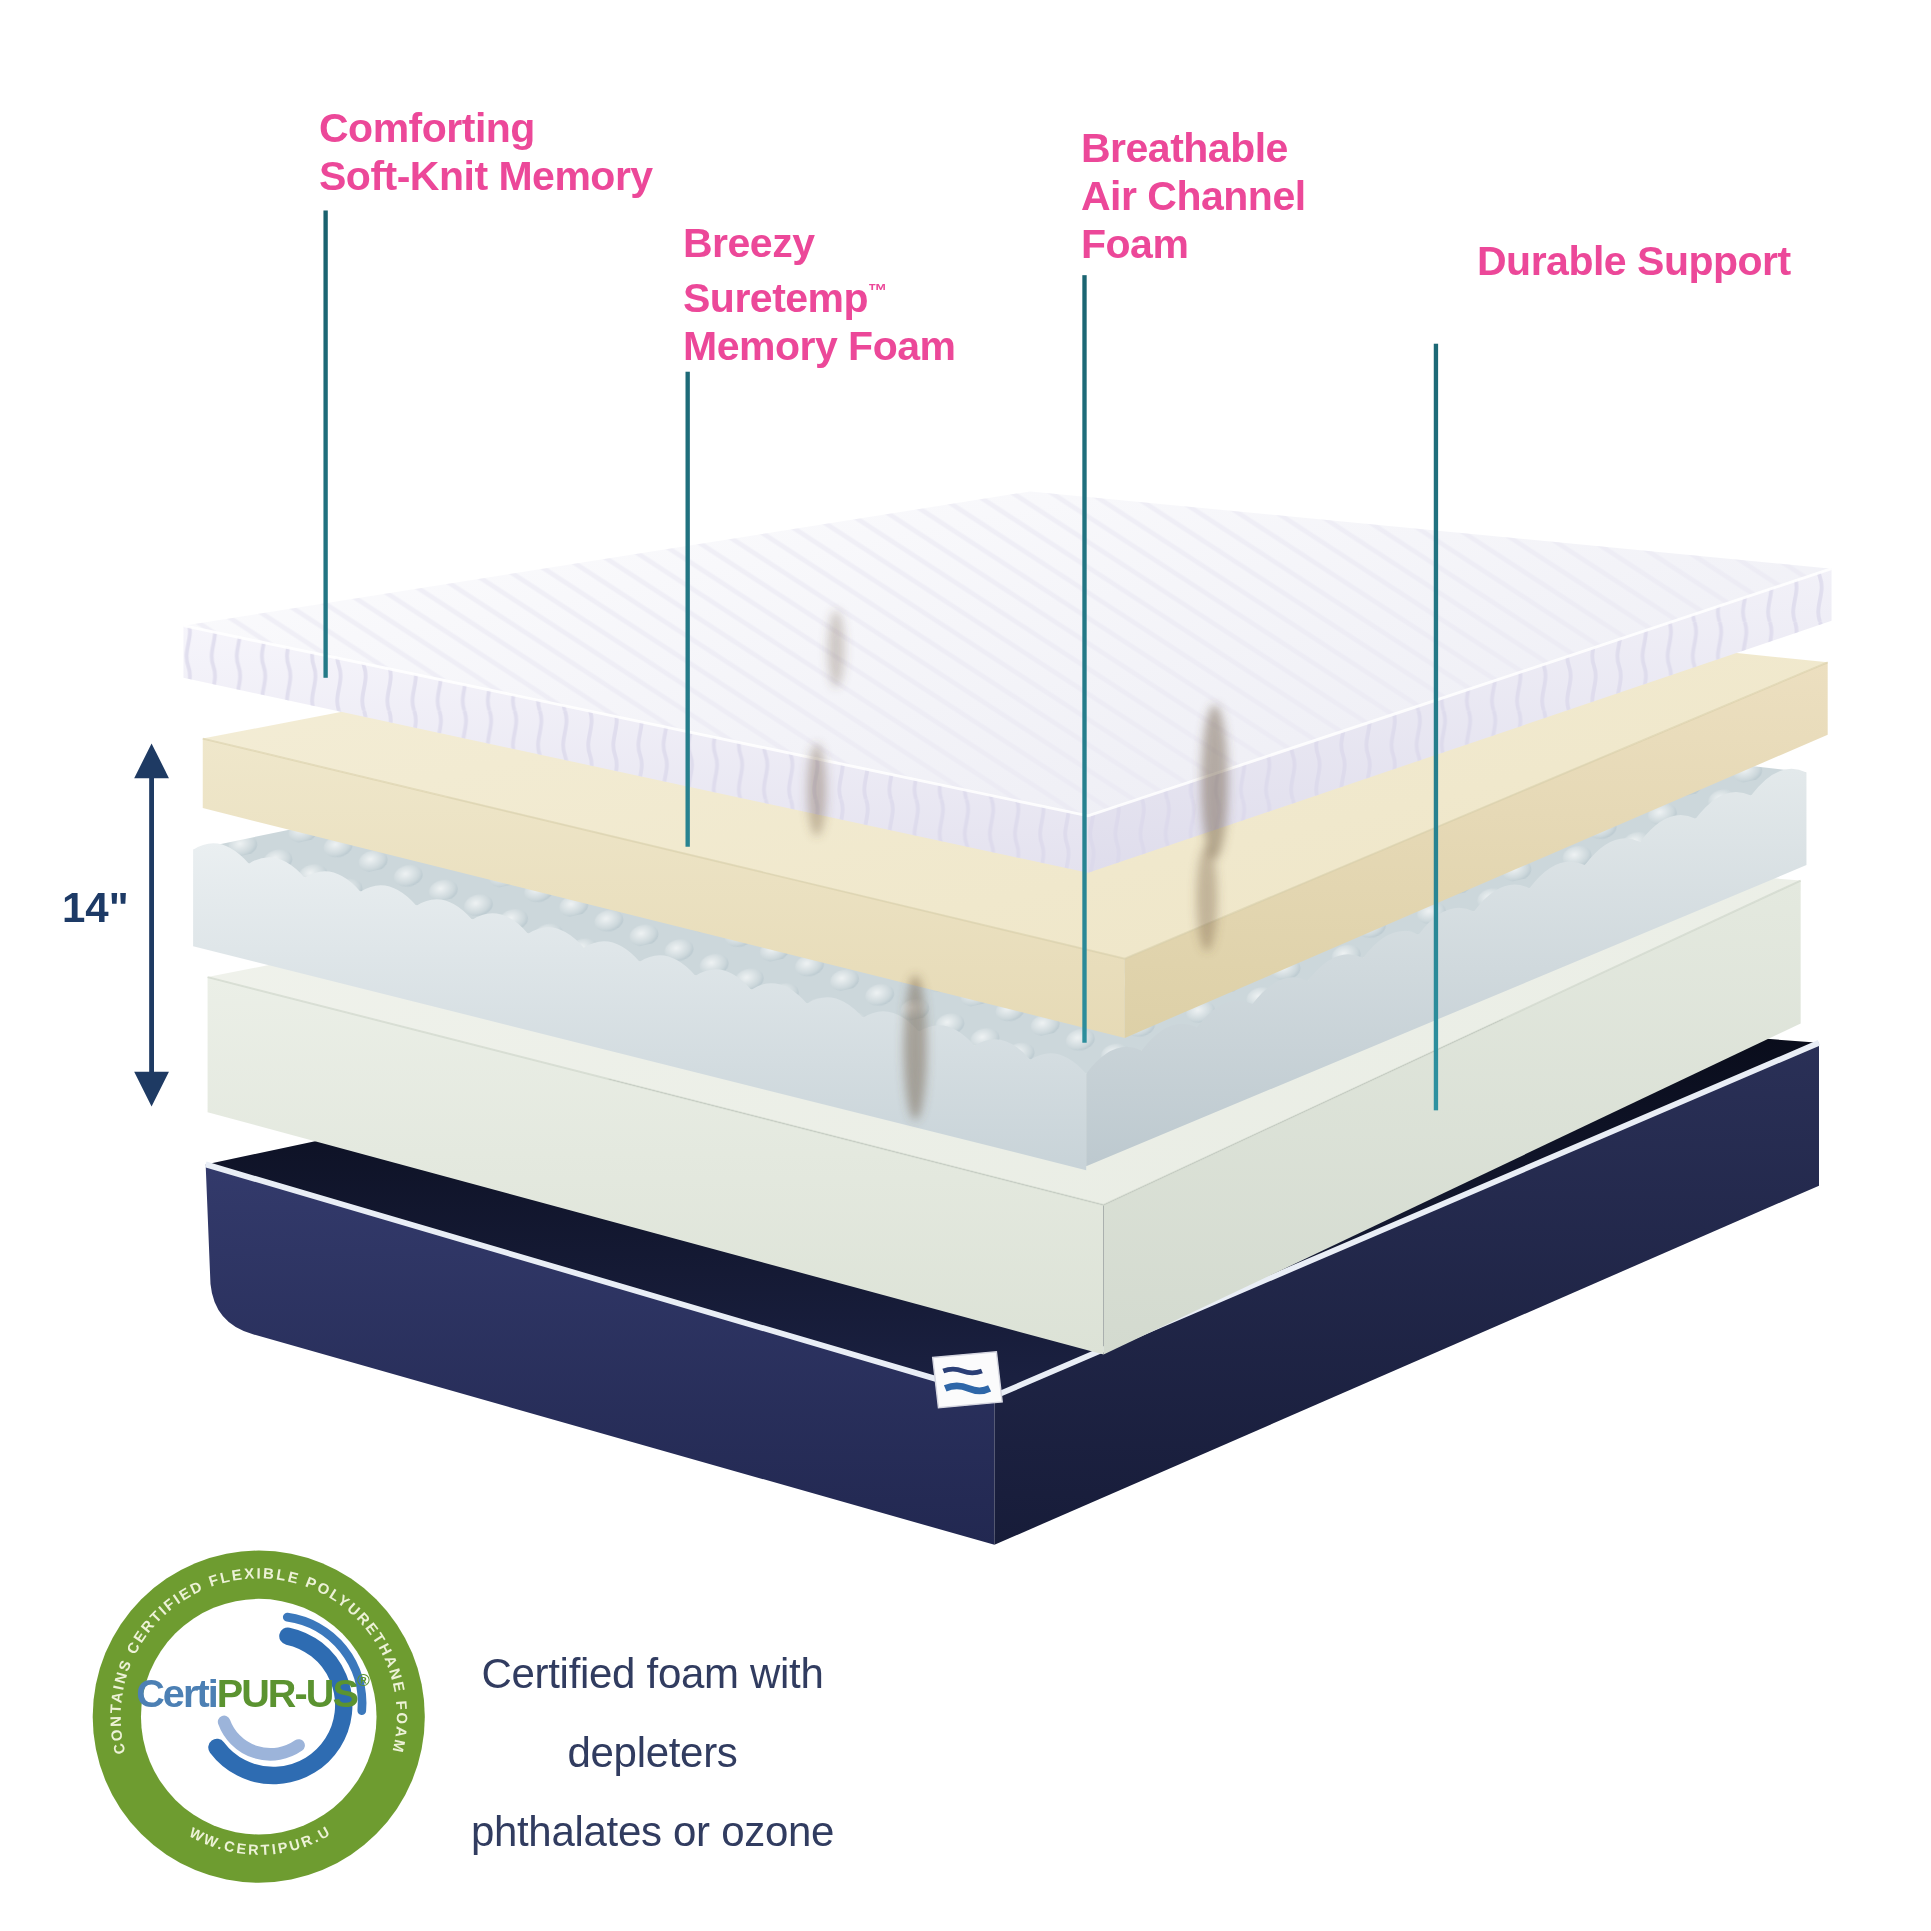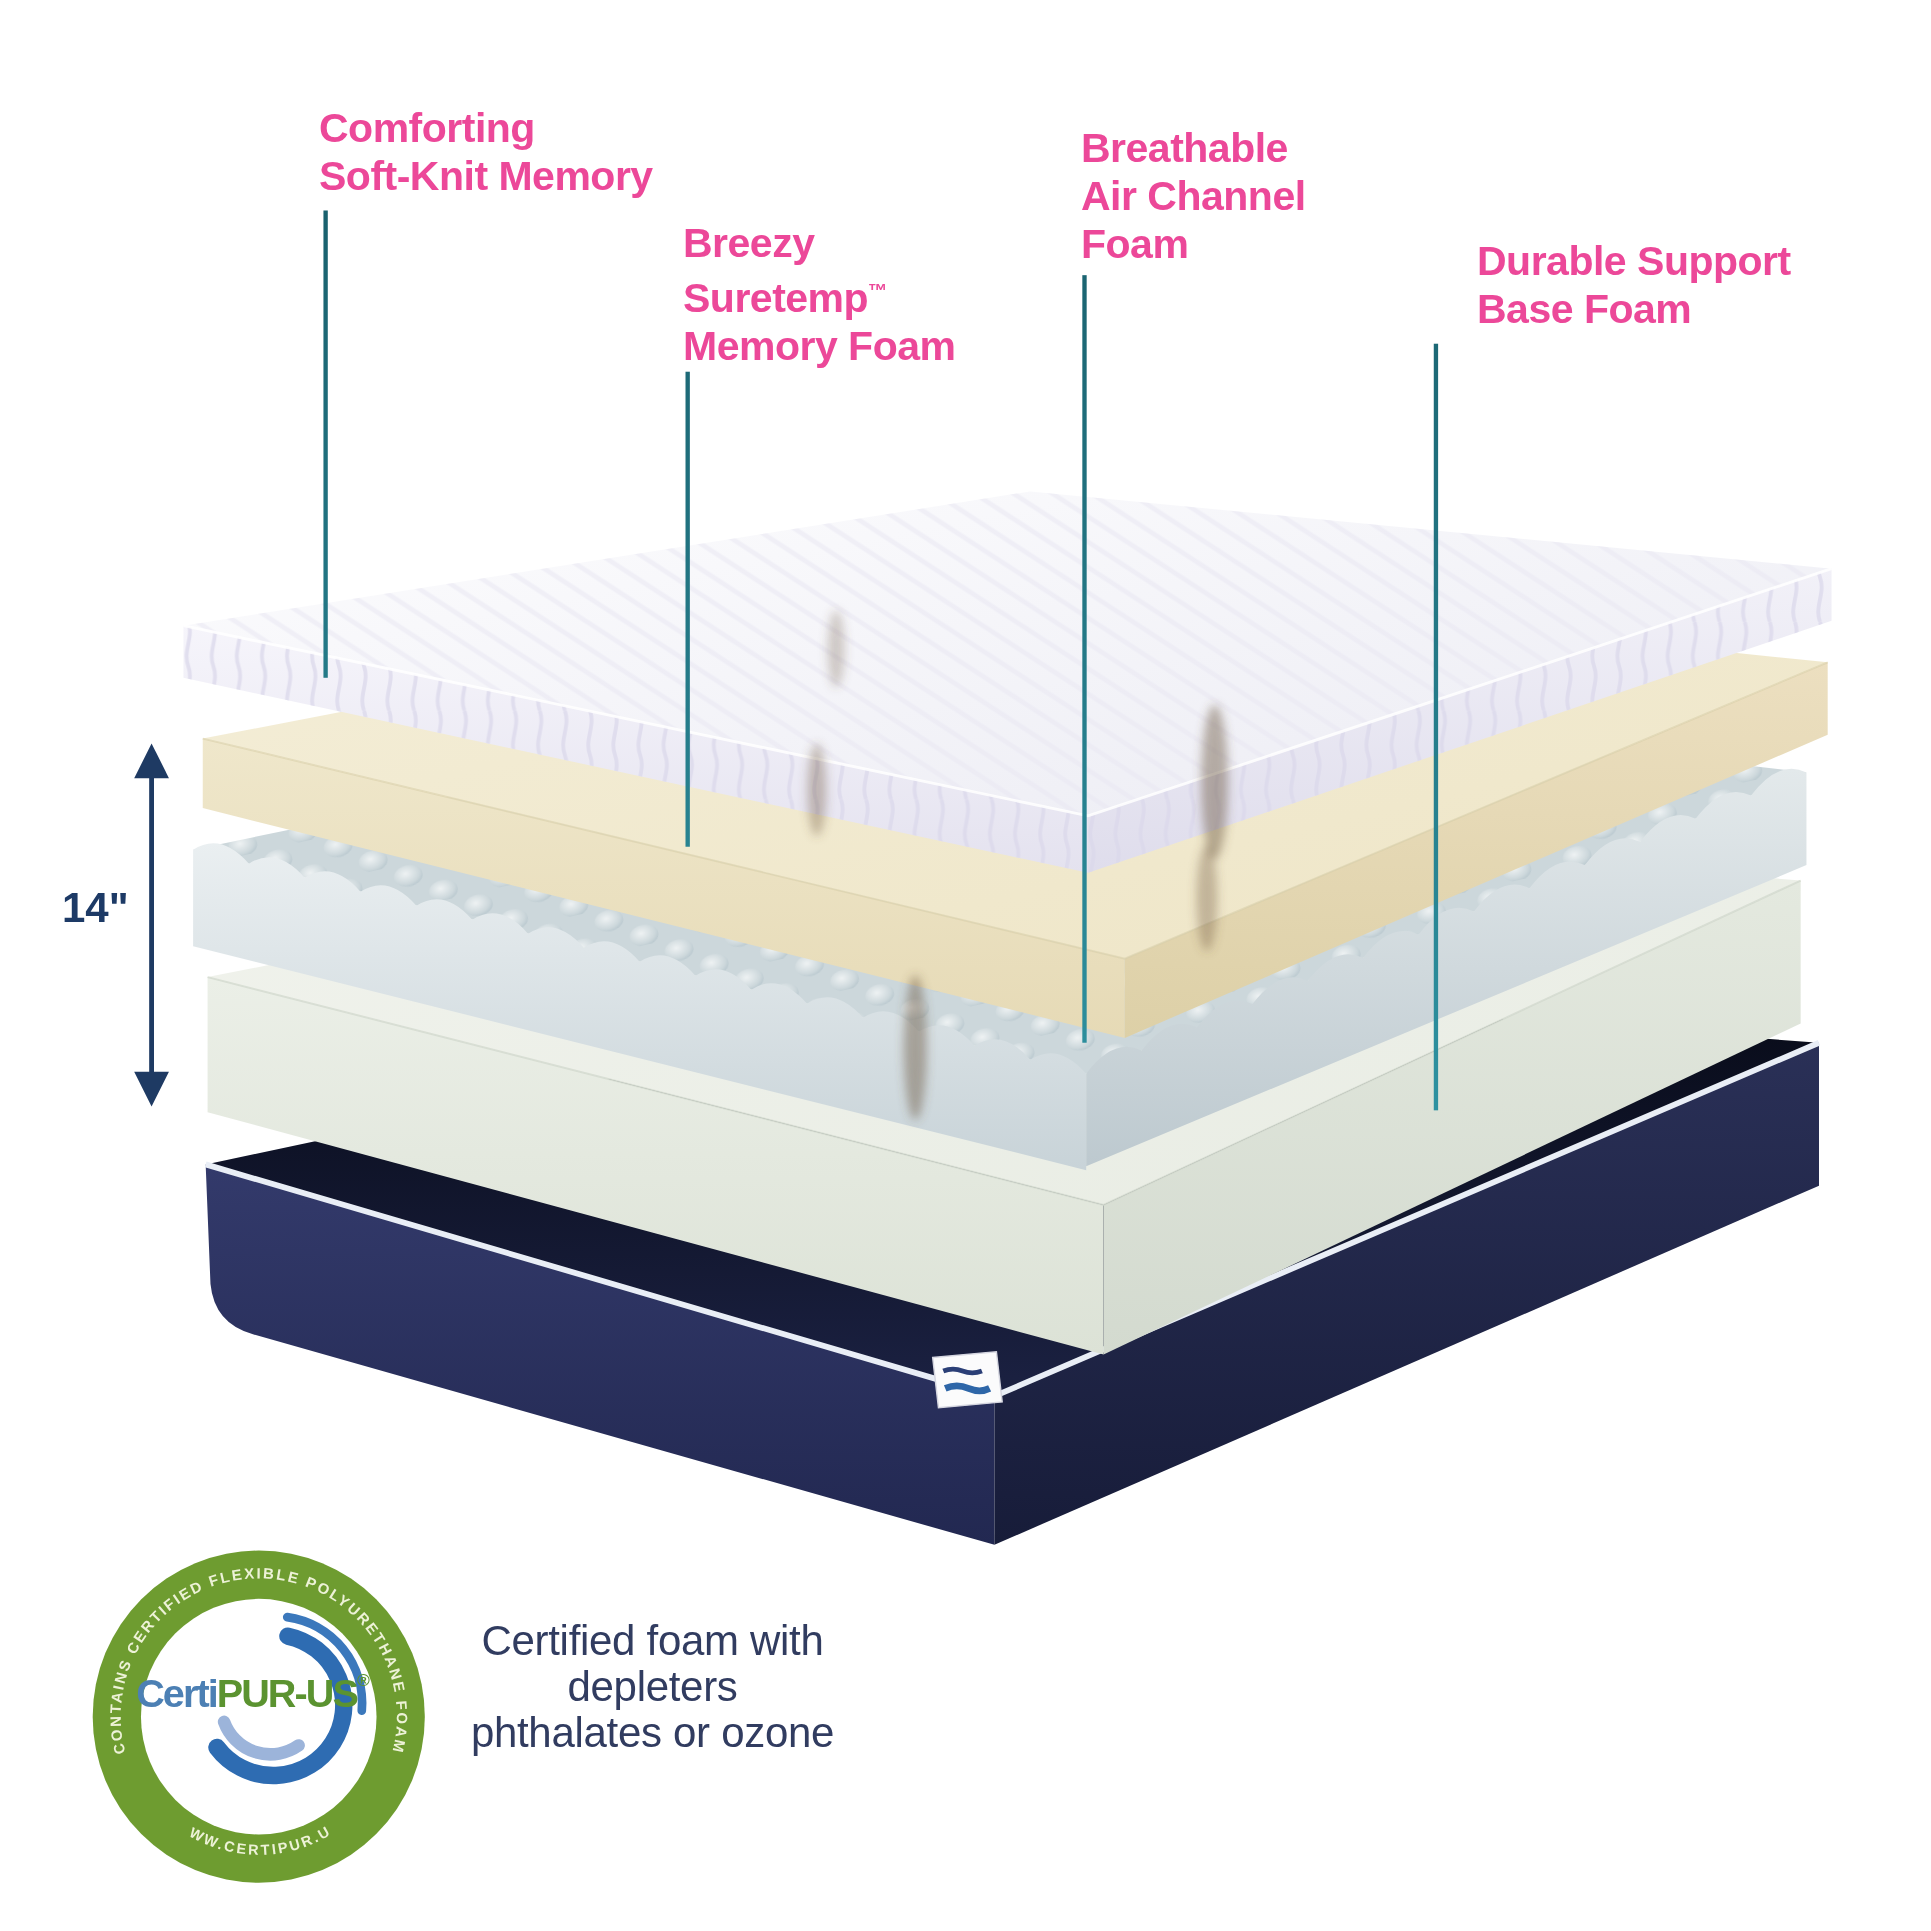--- a/index.html
+++ b/index.html
@@ -17,21 +17,21 @@
   .label .tm{font-size:19.3px;vertical-align:15.4px;letter-spacing:0;}
   .measure{
     position:absolute;left:62px;top:884px;
     font-weight:700;font-size:42px;color:#1d3a66;letter-spacing:0;
   }
   .footnote{
     position:absolute;left:363px;top:1618px;width:579px;
     text-align:center;font-weight:400;font-size:42px;line-height:46px;letter-spacing:-0.3px;
     color:#313c60;
   }
-  .footnote .fline{display:block;}
+  .footnote .fline{display:block;margin-top:33px;}
 </style>
 </head>
 <body>
 
 <div class="stage">
 
   <svg width="1931" height="1931" viewBox="0 0 2000 2000">
     <defs>
       <linearGradient id="leaderGrad" gradientUnits="userSpaceOnUse" x1="0" y1="200" x2="0" y2="1200">
         <stop offset="0" stop-color="#19606d"></stop>
@@ -211,21 +211,20 @@
   </div>
 
   <div class="label" style="left:1081px;top:124px">
     <span class="lline">Breathable</span>
     <span class="lline">Air Channel</span>
     <span class="lline">Foam</span>
   </div>
 
   <div class="label" style="left:1477px;top:237px">
     <span class="lline">Durable Support</span>
-    <span class="lline">Base Foam</span>
   </div>
 
   <div class="measure">14"</div>
 
   <div class="footnote">
     <span class="fline">Certified foam with</span>
     <span class="fline">depleters</span>
     <span class="fline">phthalates or ozone</span>
   </div>
 

